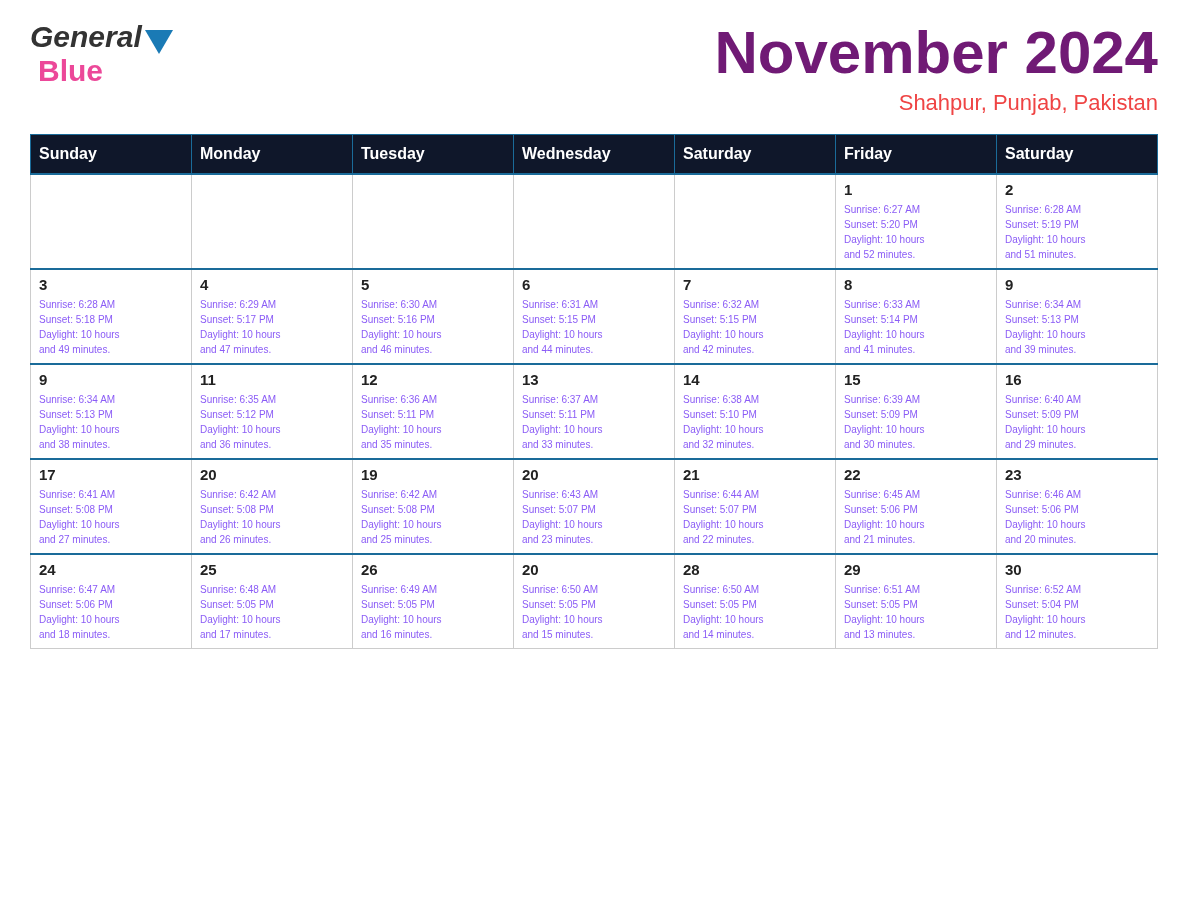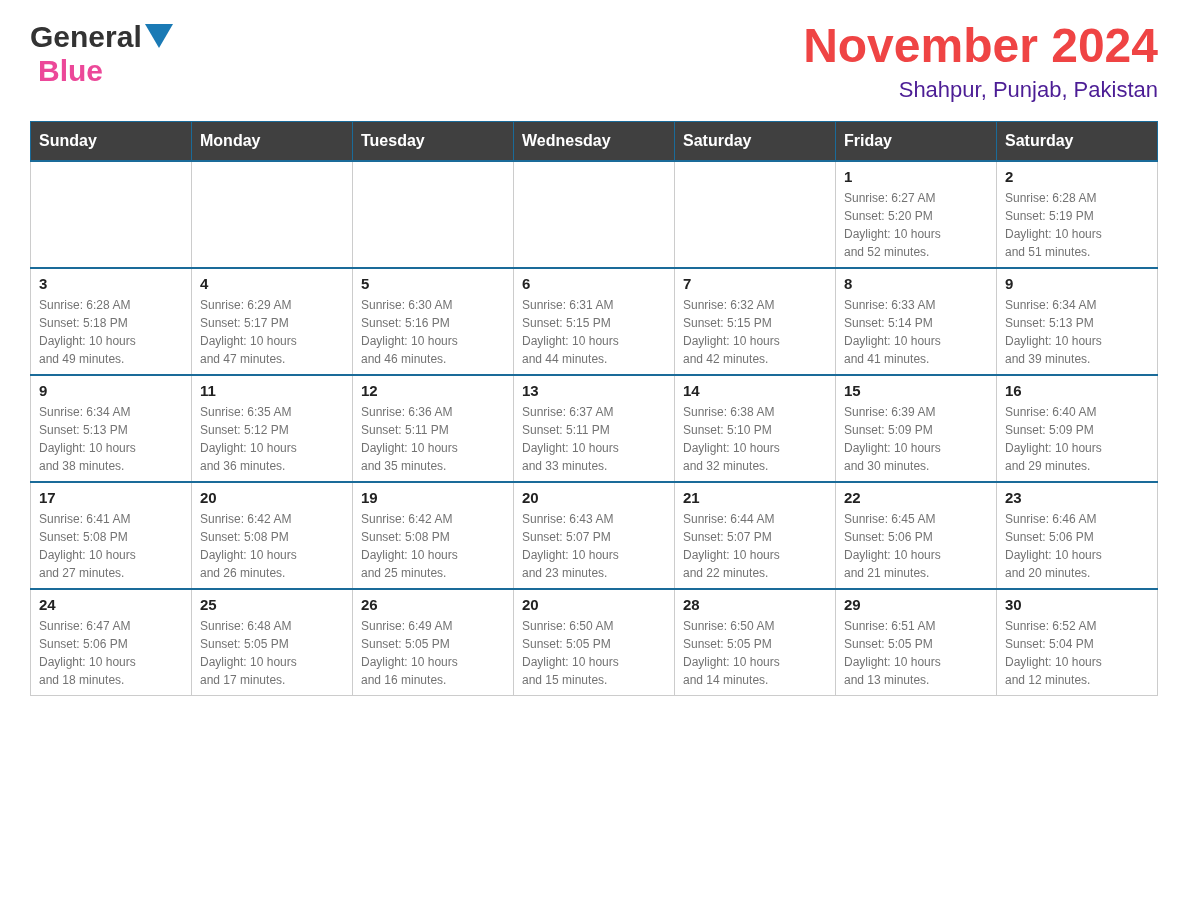--- a/index.html
+++ b/index.html
@@ -17,58 +17,59 @@
       align-items: flex-start;
       margin-bottom: 18px;
     }
     .logo-container {
       display: flex;
       flex-direction: column;
       align-items: flex-start;
     }
     .logo-row1 {
       display: flex;
-      align-items: flex-start;
+      align-items: flex-end;
+      font-style: italic;
     }
     .logo-general {
       font-size: 30px;
       font-weight: bold;
       color: #333;
     }
     .logo-row2 {
       display: flex;
       align-items: center;
       margin-left: 8px;
     }
     .logo-blue-text {
       font-size: 30px;
       font-weight: bold;
       color: #ec4899;
     }
     .title-section {
       text-align: right;
     }
     .month-title {
-      font-size: 48px;
-      font-weight: bold;
-      color: #ef4444;
+      font-size: 60px;
+      font-weight: bold;
+      color: #701a75;
       line-height: 1.1;
     }
     .location {
       font-size: 22px;
-      color: #4c1d95;
+      color: #ef4444;
       margin-top: 4px;
     }
     .calendar {
       width: 100%;
       border-collapse: collapse;
       border: 1px solid #aaa;
     }
     .calendar th {
-      background-color: #404040;
+      background-color: #0f172a;
       color: #fff;
       font-size: 16px;
       font-weight: bold;
       padding: 10px 8px;
       text-align: left;
       border: 1px solid #1a6b99;
     }
     .calendar td {
       vertical-align: top;
       padding: 6px 8px;
@@ -84,22 +85,22 @@
       border-right: 1px solid #ccc;
     }
     .day-number {
       font-size: 15px;
       font-weight: bold;
       color: #222;
       display: block;
       margin-bottom: 4px;
     }
     .day-info {
-      font-size: 12px;
-      color: #737373;
+      font-size: 10px;
+      color: #8b5cf6;
       line-height: 1.5;
     }
     .empty-cell {
       background: #f9f9f9;
     }
   </style>
 </head>
 <body>
 
 <div class="header">

